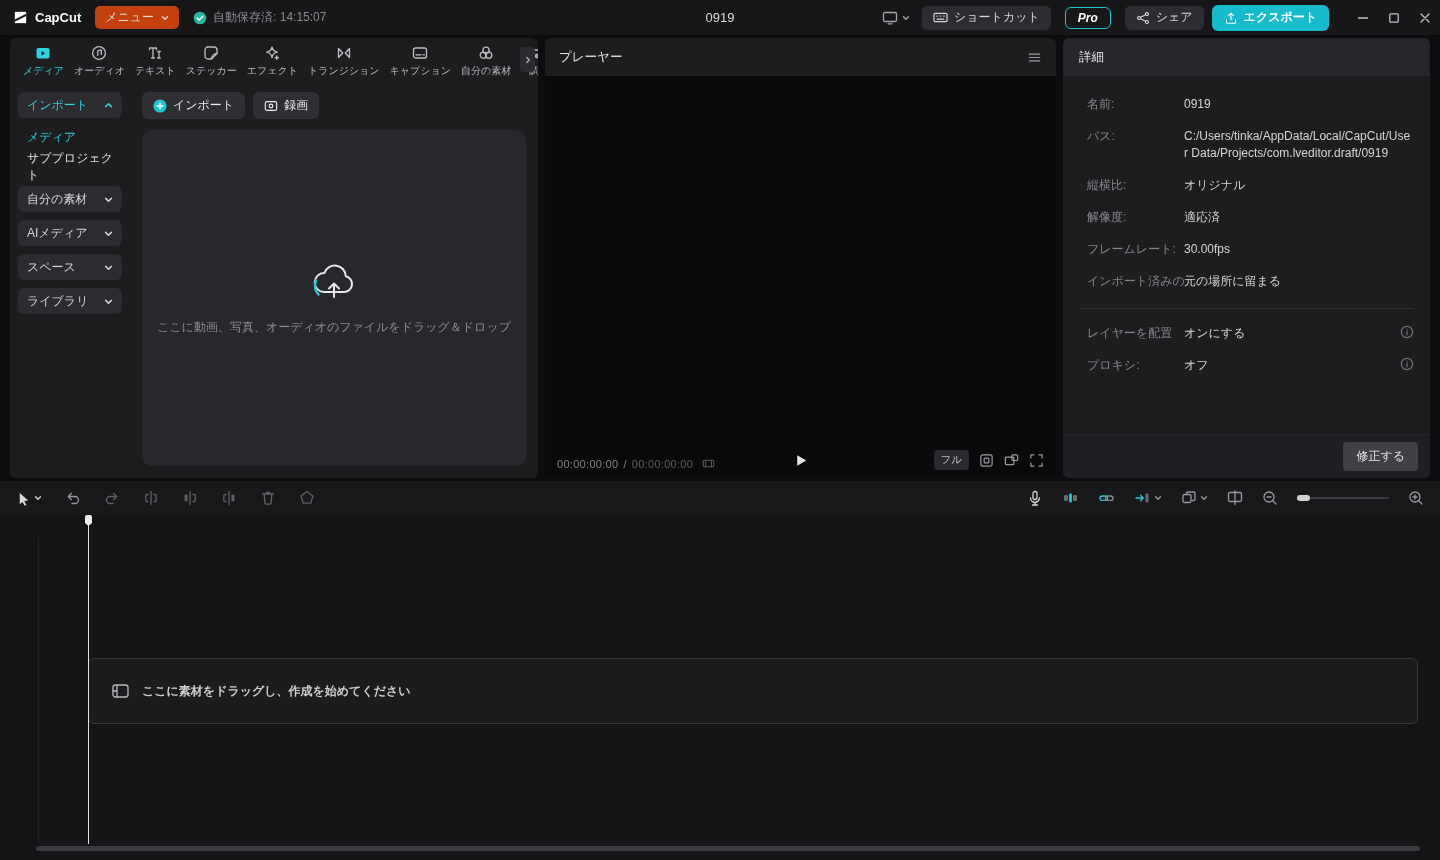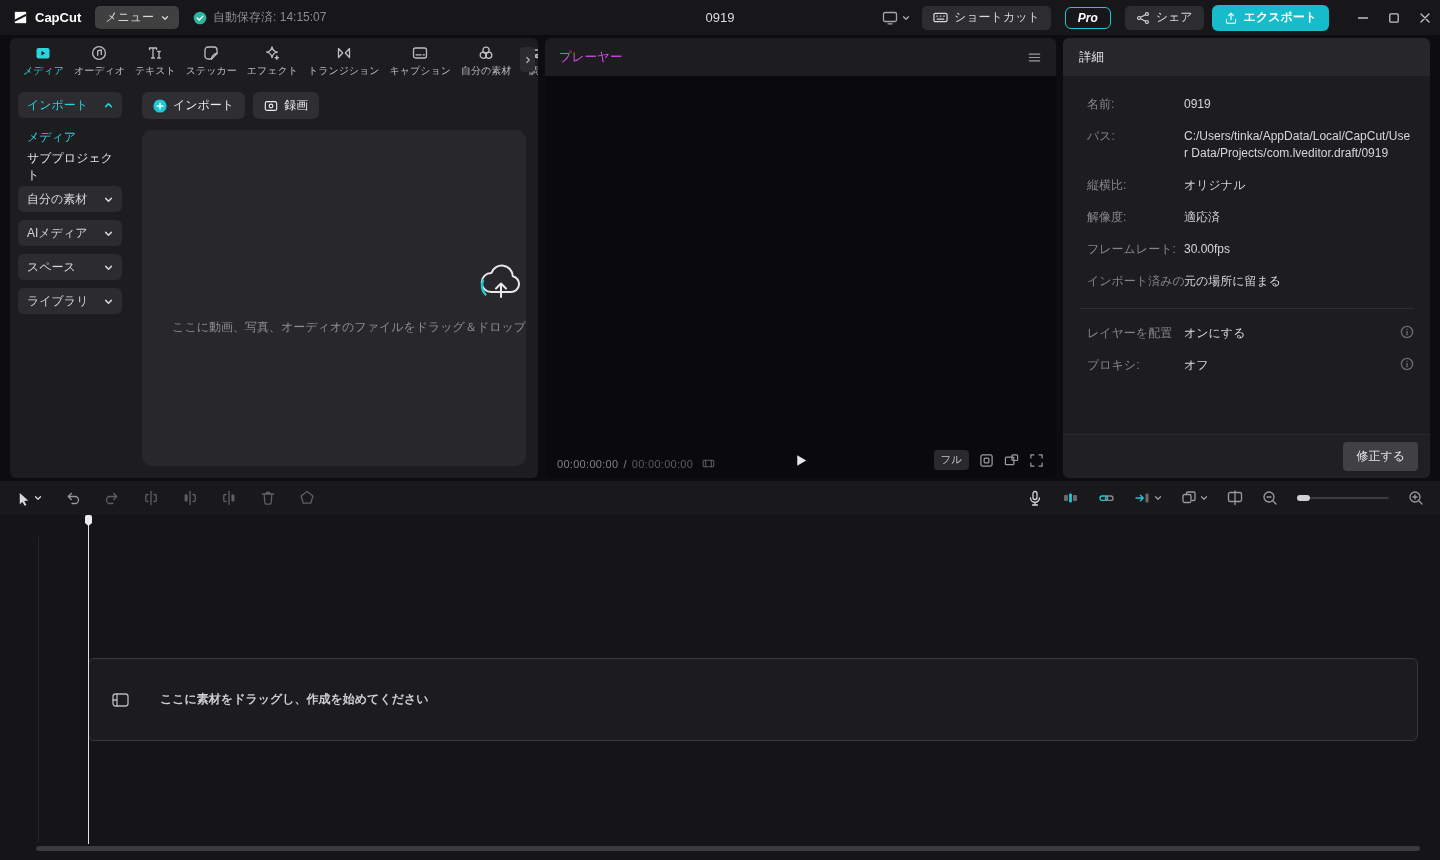--- a/index.html
+++ b/index.html
@@ -7,21 +7,21 @@
 .app{position:relative;width:1440px;height:860px;overflow:hidden;color:#e8e8ea;font-size:12px}
 button{cursor:default}
 svg{display:block}
 .ic *{stroke:currentColor;fill:none;stroke-width:1.3;stroke-linecap:round;stroke-linejoin:round}
 .fill{fill:currentColor;stroke:none}
 
 
 .topbar{position:absolute;left:0;top:0;width:100%;height:35px;background:#17171a;display:flex;align-items:center;padding-left:12px}
 .tb-left{display:flex;align-items:center;gap:14px;z-index:2}
 .logo{display:flex;align-items:center;gap:6px;font-weight:bold;font-size:13px;color:#fff}
-.menu-btn{display:flex;align-items:center;gap:7px;background:#404040;border:none;border-radius:5px;height:23px;padding:0 10px;color:#d8d8da;font-size:12px;font-family:inherit}
+.menu-btn{display:flex;align-items:center;gap:7px;background:#c2410c;border:none;border-radius:5px;height:23px;padding:0 10px;color:#d8d8da;font-size:12px;font-family:inherit}
 .autosave{display:flex;align-items:center;gap:6px;color:#8b8b8f;font-size:12px}
 .tb-title{position:absolute;left:0;right:0;text-align:center;font-size:13px;color:#dcdcde;z-index:1}
 .tb-right{margin-left:auto;display:flex;align-items:center;gap:8px;z-index:2}
 .tb-icon-btn{display:flex;align-items:center;gap:4px;background:none;border:none;color:#a6a6aa;padding:4px}
 .tb-btn{display:flex;align-items:center;gap:6px;background:#2d2d31;border:none;border-radius:5px;height:24px;padding:0 11px;color:#d8d8da;font-size:12px;font-family:inherit}
 .pro-badge{display:flex;align-items:center;justify-content:center;height:22px;padding:0 12px;border-radius:6px;border:1.5px solid #1fc9d4;color:#fff;font-weight:bold;font-style:italic;font-size:12px;background:#17171a;margin:0 6px}
 .export-btn{display:flex;align-items:center;gap:6px;background:#16bccb;border:none;border-radius:6px;height:26px;padding:0 12px;color:#fff;font-size:12px;font-weight:bold;font-family:inherit}
 .win-controls{display:flex;margin-left:10px}
 .win-btn{width:31px;height:35px;display:flex;align-items:center;justify-content:center;color:#c4c4c8;background:none;border:none}
 
@@ -35,26 +35,26 @@
 .media-body{flex:1;display:flex;min-height:0}
 .media-nav{width:122px;padding:12px 8px;display:flex;flex-direction:column;gap:8px;flex-shrink:0}
 .nav-pill{display:flex;align-items:center;justify-content:space-between;background:#2c2c30;border:none;border-radius:6px;height:26px;padding:0 9px;color:#d6d6d8;font-size:12px;font-family:inherit;width:104px}
 .nav-pill.import{color:#2ed3dd}
 .nav-link{background:none;border:none;text-align:left;padding:2px 9px;font-size:12px;color:#e2e2e4;font-family:inherit;height:22px;display:flex;align-items:center}
 .nav-link.active{color:#2ed3dd}
 .sections{display:flex;flex-direction:column;gap:8px}
 .media-content{flex:1;padding:12px 12px 12px 10px;display:flex;flex-direction:column;gap:11px;min-width:0}
 .content-actions{display:flex;gap:8px}
 .act-btn{display:flex;align-items:center;gap:6px;background:#2e2e33;border:none;border-radius:6px;height:27px;padding:0 11px;color:#ececee;font-size:12px;font-family:inherit}
-.dropzone{flex:1;background:#28282c;border-radius:10px;display:flex;flex-direction:column;align-items:flex-end;justify-content:center;gap:16px}
+.dropzone{flex:1;background:#28282c;border-radius:10px;display:flex;flex-direction:column;align-items:center;justify-content:center;gap:16px}
 .dropzone p{color:#8e8e92;font-size:12px}
 
 
 .player-panel{position:absolute;left:545px;top:38px;width:511px;height:440px;background:#0a0a0c;border-radius:6px;overflow:hidden;display:flex;flex-direction:column}
-.player-header{height:38px;background:#1d1d20;display:flex;align-items:center;justify-content:space-between;padding:0 14px;font-size:12.5px;color:#d946ef;flex-shrink:0}
+.player-header{height:38px;background:#1d1d20;display:flex;align-items:center;justify-content:space-between;padding:0 14px;font-size:12.5px;color:#e5e5e5;flex-shrink:0}
 .player-body{flex:1;position:relative}
 .player-controls{position:absolute;left:12px;right:12px;bottom:8px;display:flex;align-items:flex-end;height:24px}
 .time{display:flex;gap:5px;align-items:center;font-size:11px;color:#828286;letter-spacing:.3px}
 .time .total{color:#5c5c60}
 .time .tc-icon{color:#5c5c60;margin-left:4px}
 .play-btn{position:absolute;left:50%;transform:translateX(-50%);background:none;border:none;color:#e6e6e8;padding:2px}
 .view-controls{margin-left:auto;display:flex;align-items:center;gap:10px;color:#9c9ca0}
 .full-pill{background:#2a2a2e;border:none;border-radius:4px;color:#c6c6c8;font-size:10.5px;padding:3px 7px;font-family:inherit}
 .vc-btn{background:none;border:none;color:#9c9ca0;padding:0}
 
@@ -82,21 +82,21 @@
 
 
 .timeline{position:absolute;left:0;top:515px;width:100%;height:345px;background:#151517;overflow:hidden}
 .ruler{position:relative;height:18px;display:flex;align-items:center;padding-left:88px;color:#68686c;font-size:10px}
 .ruler::after{content:"";position:absolute;left:88px;right:0;top:12px;height:2px;background-image:repeating-linear-gradient(to right,#36363a 0 2px,transparent 2px 20px)}
 .ruler-label{width:200px;flex-shrink:0;display:flex;align-items:center;gap:3px}
 .ruler-label::before{content:"";width:1px;height:8px;background:#505054}
 .playhead{position:absolute;left:88px;top:0;bottom:16px;width:1px;background:#e2e2e4;z-index:3}
 .playhead-head{position:absolute;left:-3px;top:0;width:7px;height:11px;background:#ececee;border-radius:2px;clip-path:polygon(0 0,100% 0,100% 72%,50% 100%,0 72%)}
 .track-spine{position:absolute;left:38px;top:22px;bottom:18px;width:1px;background:#252529}
-.drop-strip{position:absolute;left:88px;right:22px;top:143px;height:83px;border:1px solid #39393d;border-radius:6px;background:#1c1c1f;display:flex;align-items:center;padding:0 22px;gap:30px;color:#b9b9bd}
+.drop-strip{position:absolute;left:88px;right:22px;top:143px;height:66px;border:1px solid #39393d;border-radius:6px;background:#1c1c1f;display:flex;align-items:center;padding:0 22px;gap:12px;color:#b9b9bd}
 .drop-strip p{font-size:12px;font-weight:bold;color:#cfcfd1}
 .hscrollbar{position:absolute;left:36px;right:20px;bottom:9px;height:5px;border-radius:3px;background:#3b3b3f}
 </style>
 </head>
 <body>
 
 <div class="app">
 
   <header class="topbar">
     <div class="tb-left">

